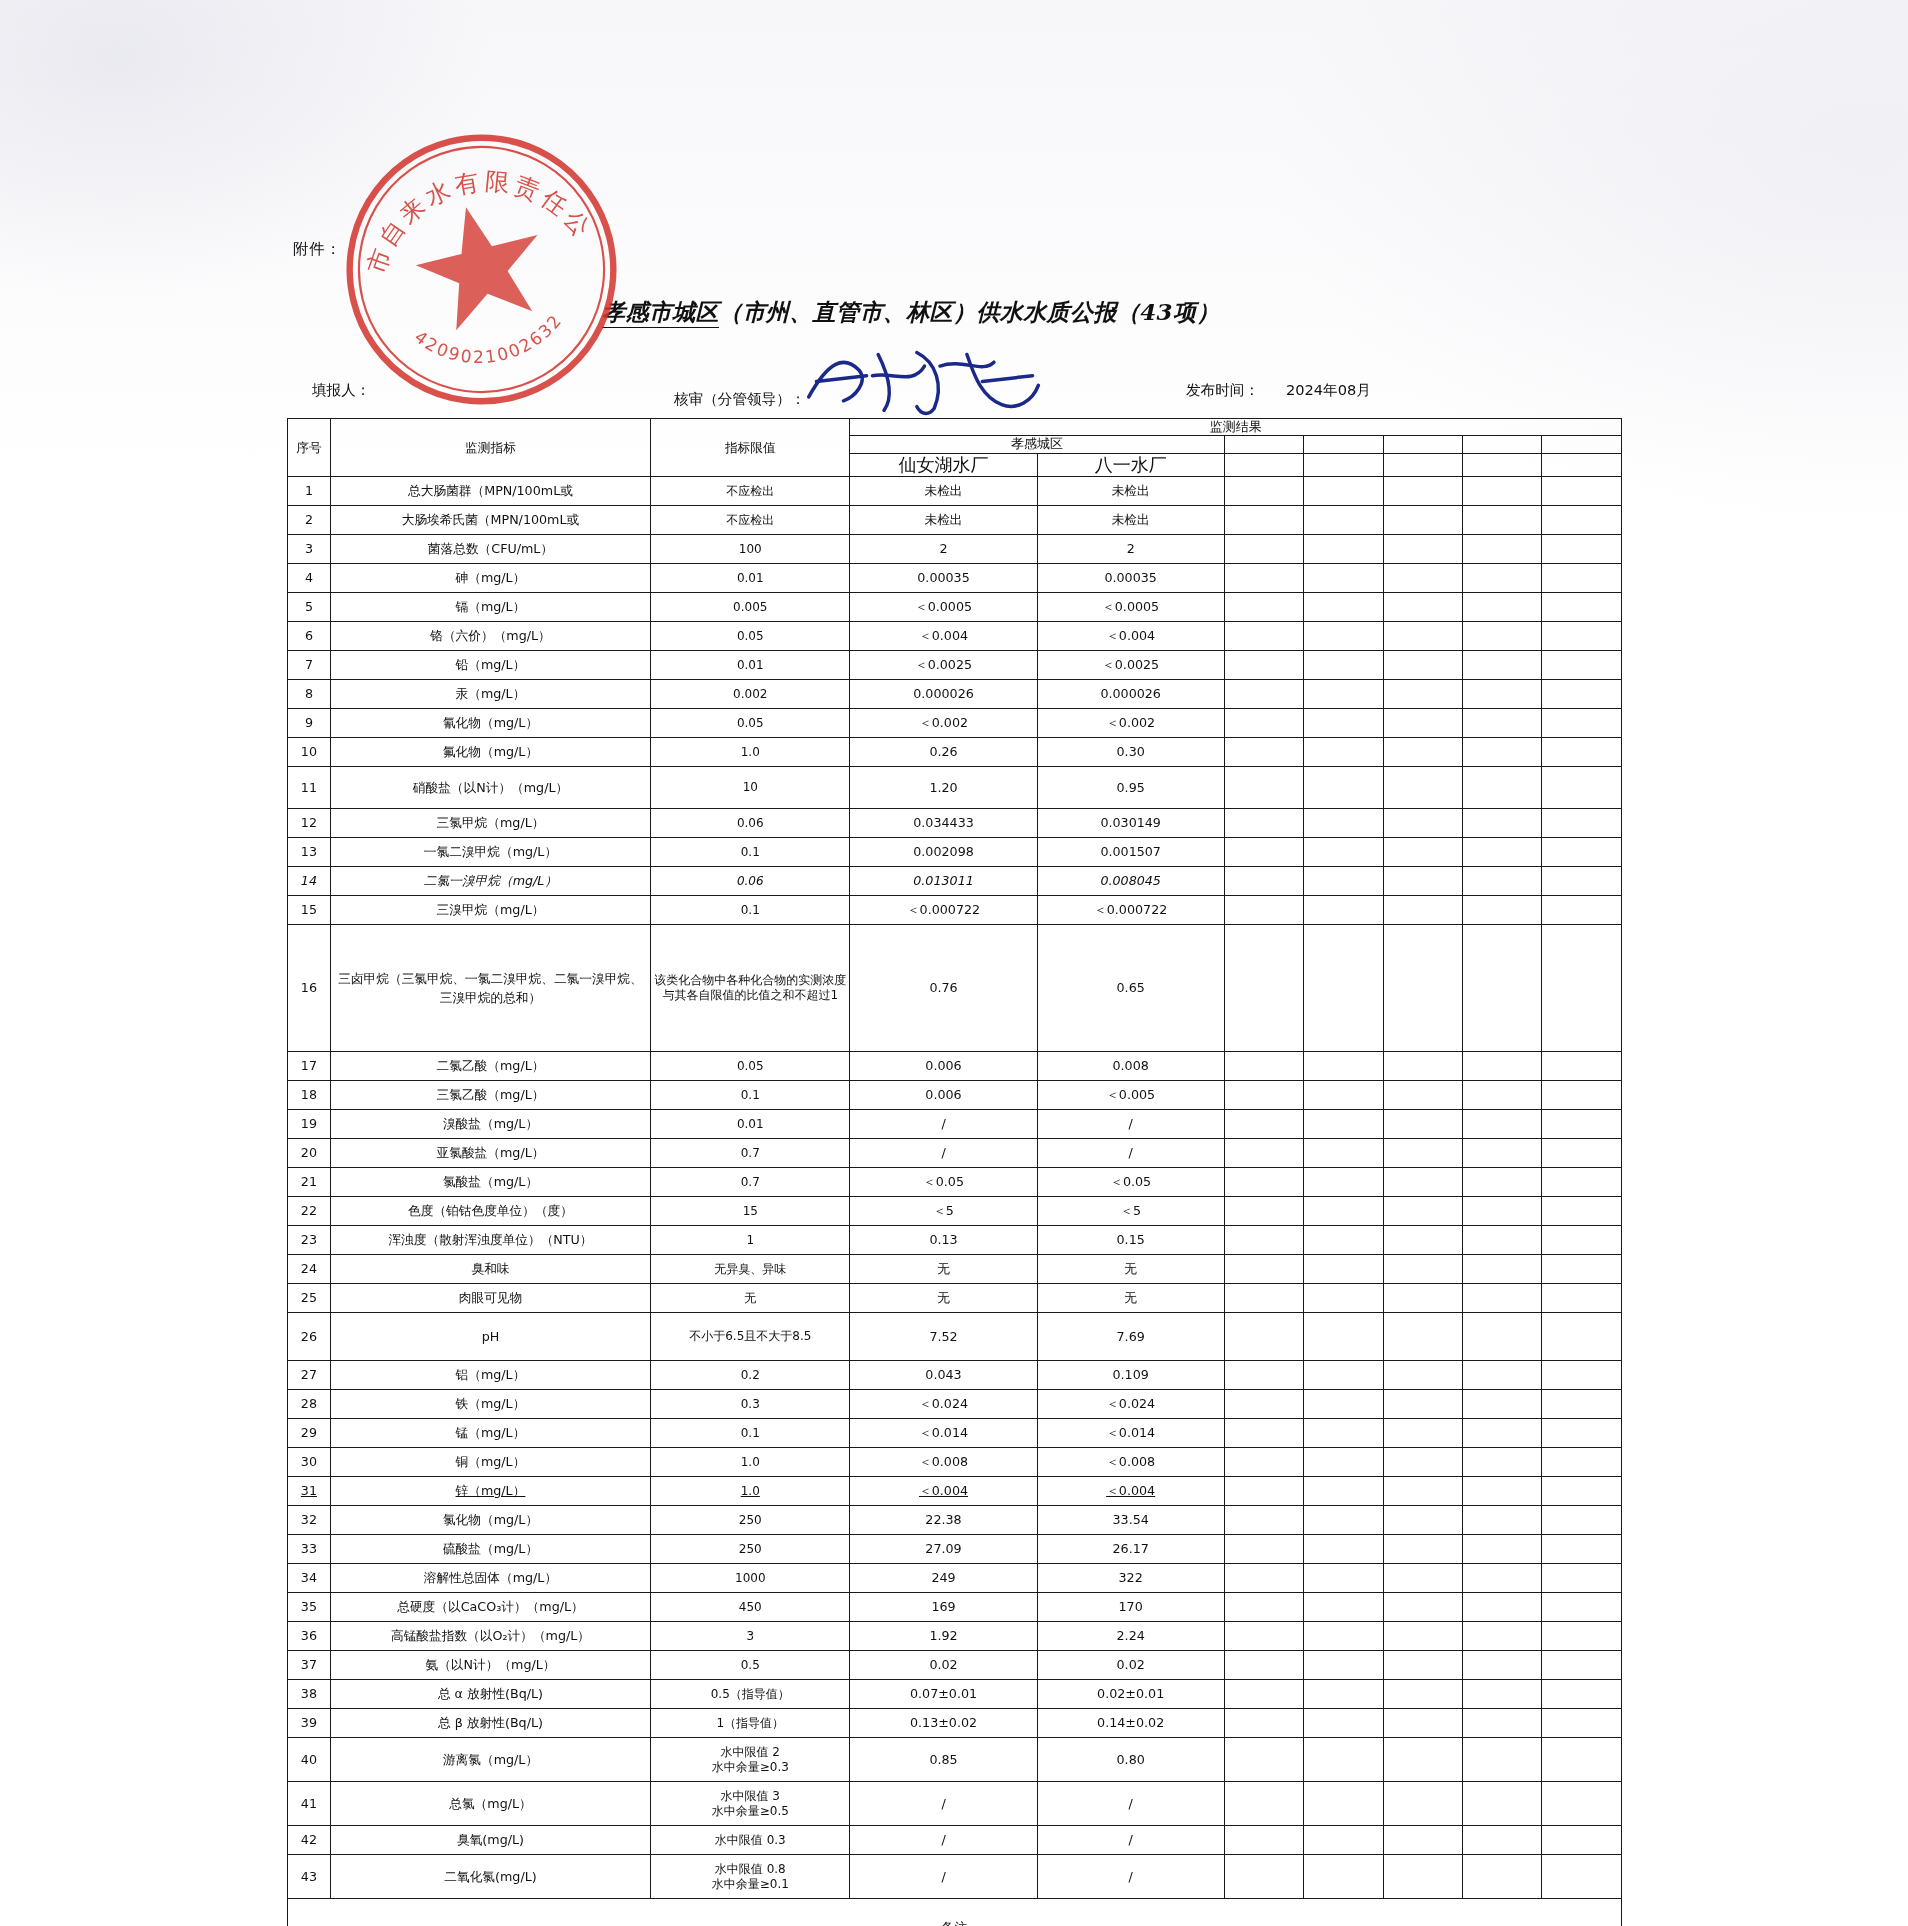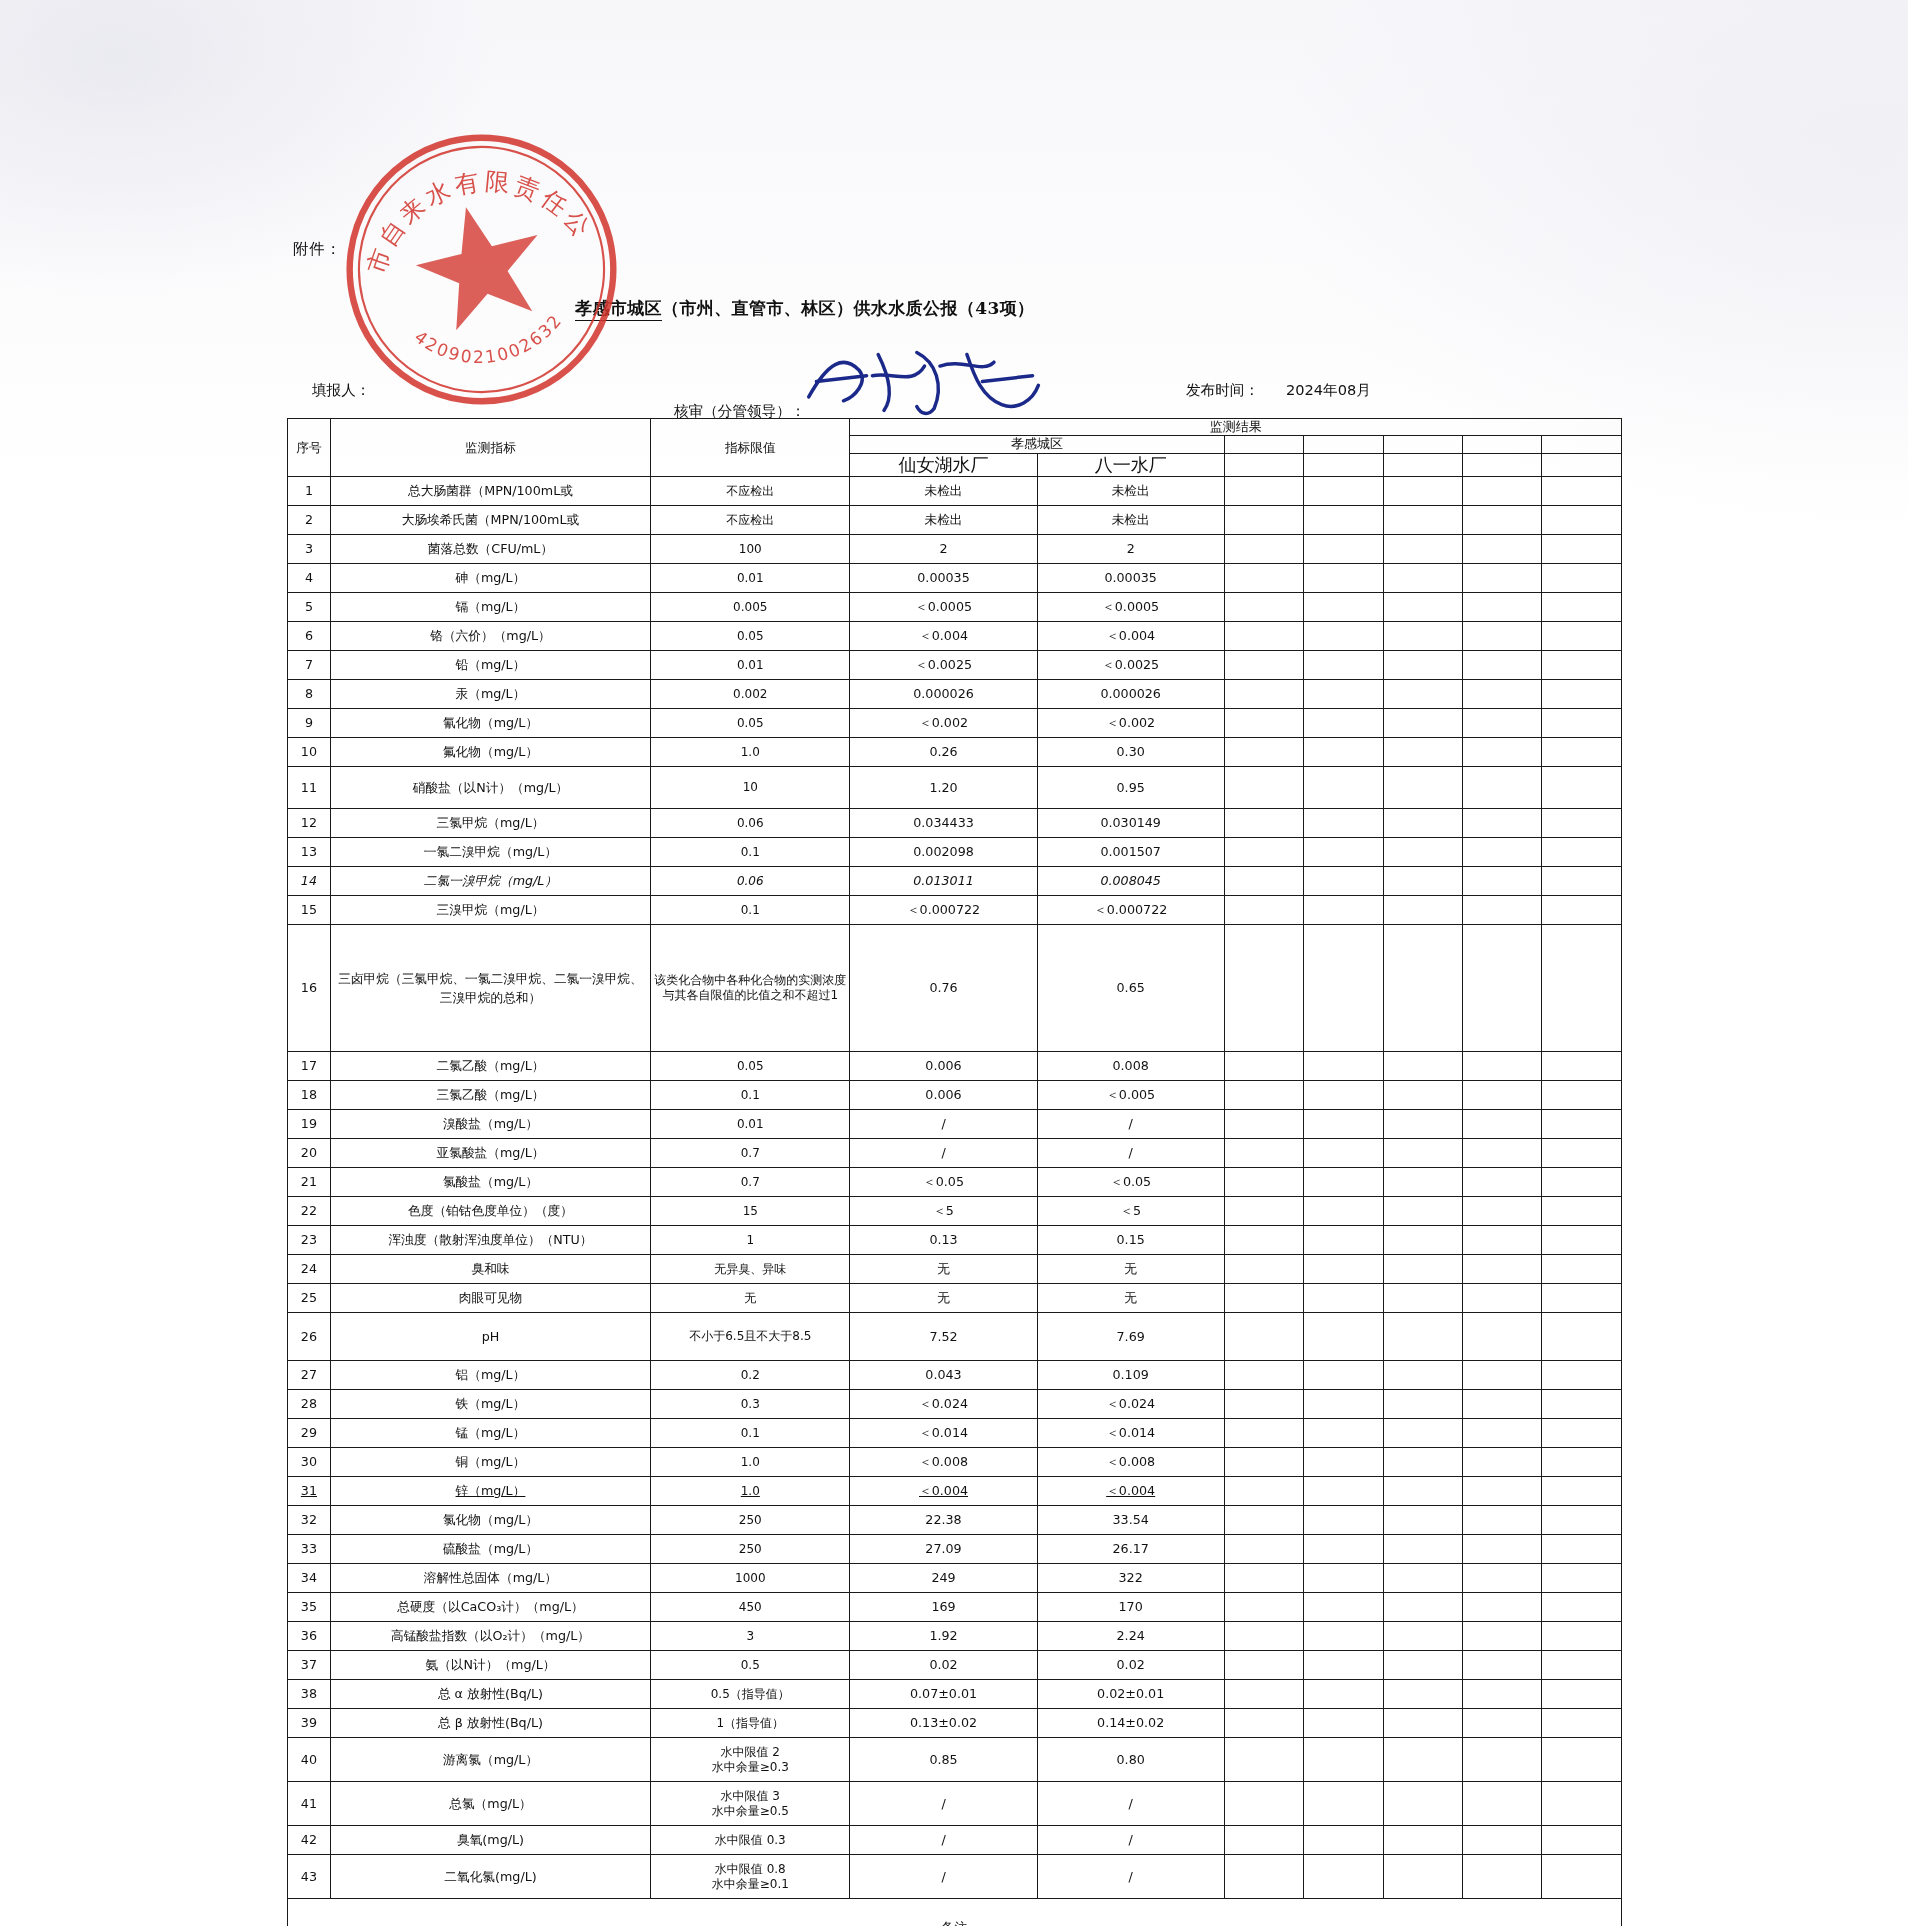--- a/index.html
+++ b/index.html
@@ -24,27 +24,28 @@
       linear-gradient(180deg, #f7f7fa 0%, #ffffff 18%, #ffffff 82%, #f5f5f8 100%);
     pointer-events:none;
   }
   .content { position:absolute; left:0; top:0; width:100%; height:100%; }
 
   .attach-label {
     position:absolute; left:293px; top:239px;
     font-size:15.4px; letter-spacing:0.8px;
   }
   .doc-title {
-    position:absolute; left:575px; top:297px;
-    font-size:17px; font-weight:bold; letter-spacing:0.4px;
+    position:absolute; left:602px; top:297px;
+    font-size:23px; font-weight:bold; letter-spacing:0.4px;
     font-family:"DejaVu Serif","Liberation Serif",serif;
+    font-style:italic;
   }
   .doc-title .u { border-bottom:1.2px solid #111; padding-bottom:1.5px; }
   .meta-filler { position:absolute; left:312px; top:381px; font-size:14.6px; }
-  .meta-reviewer { position:absolute; left:674px; top:402px; font-size:14.6px; }
+  .meta-reviewer { position:absolute; left:674px; top:390px; font-size:14.6px; }
   .meta-date { position:absolute; left:1186px; top:381px; font-size:14.6px; }
   .meta-date .dv { margin-left:27px; }
 
   
   .signature {
     position:absolute; left:801px; top:339px;
     width:247px; height:85px;
     pointer-events:none;
   }
 

